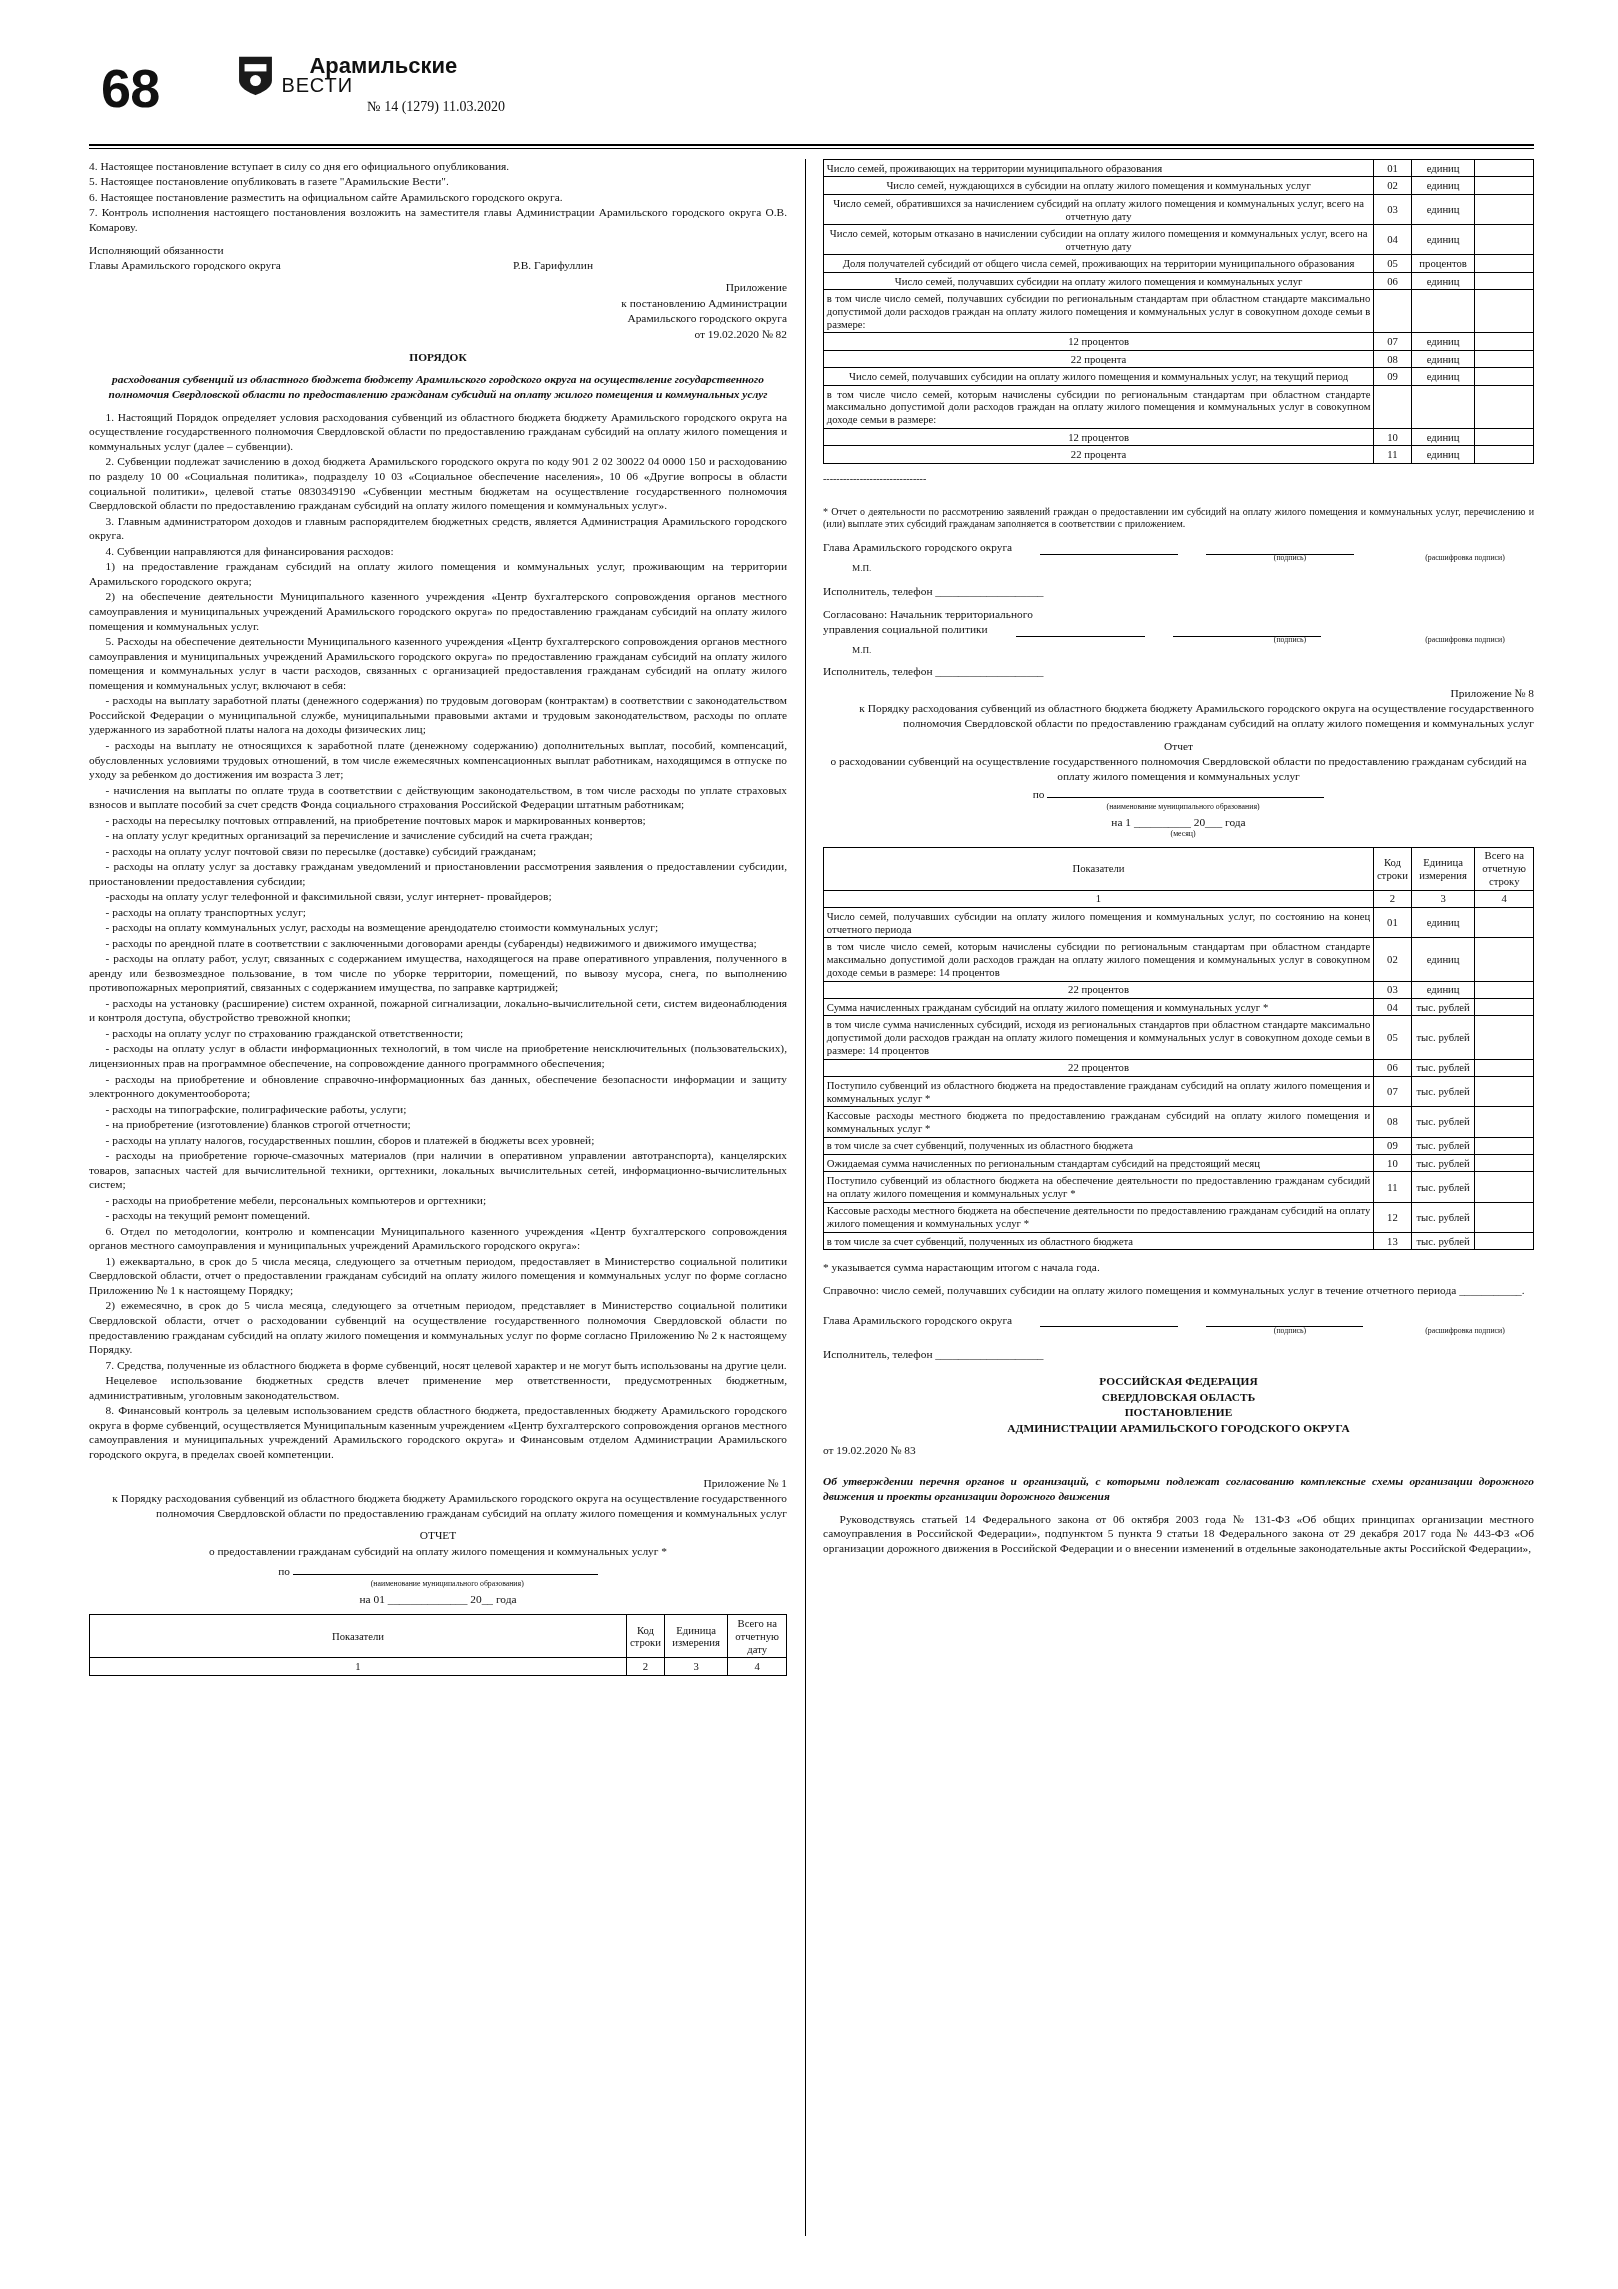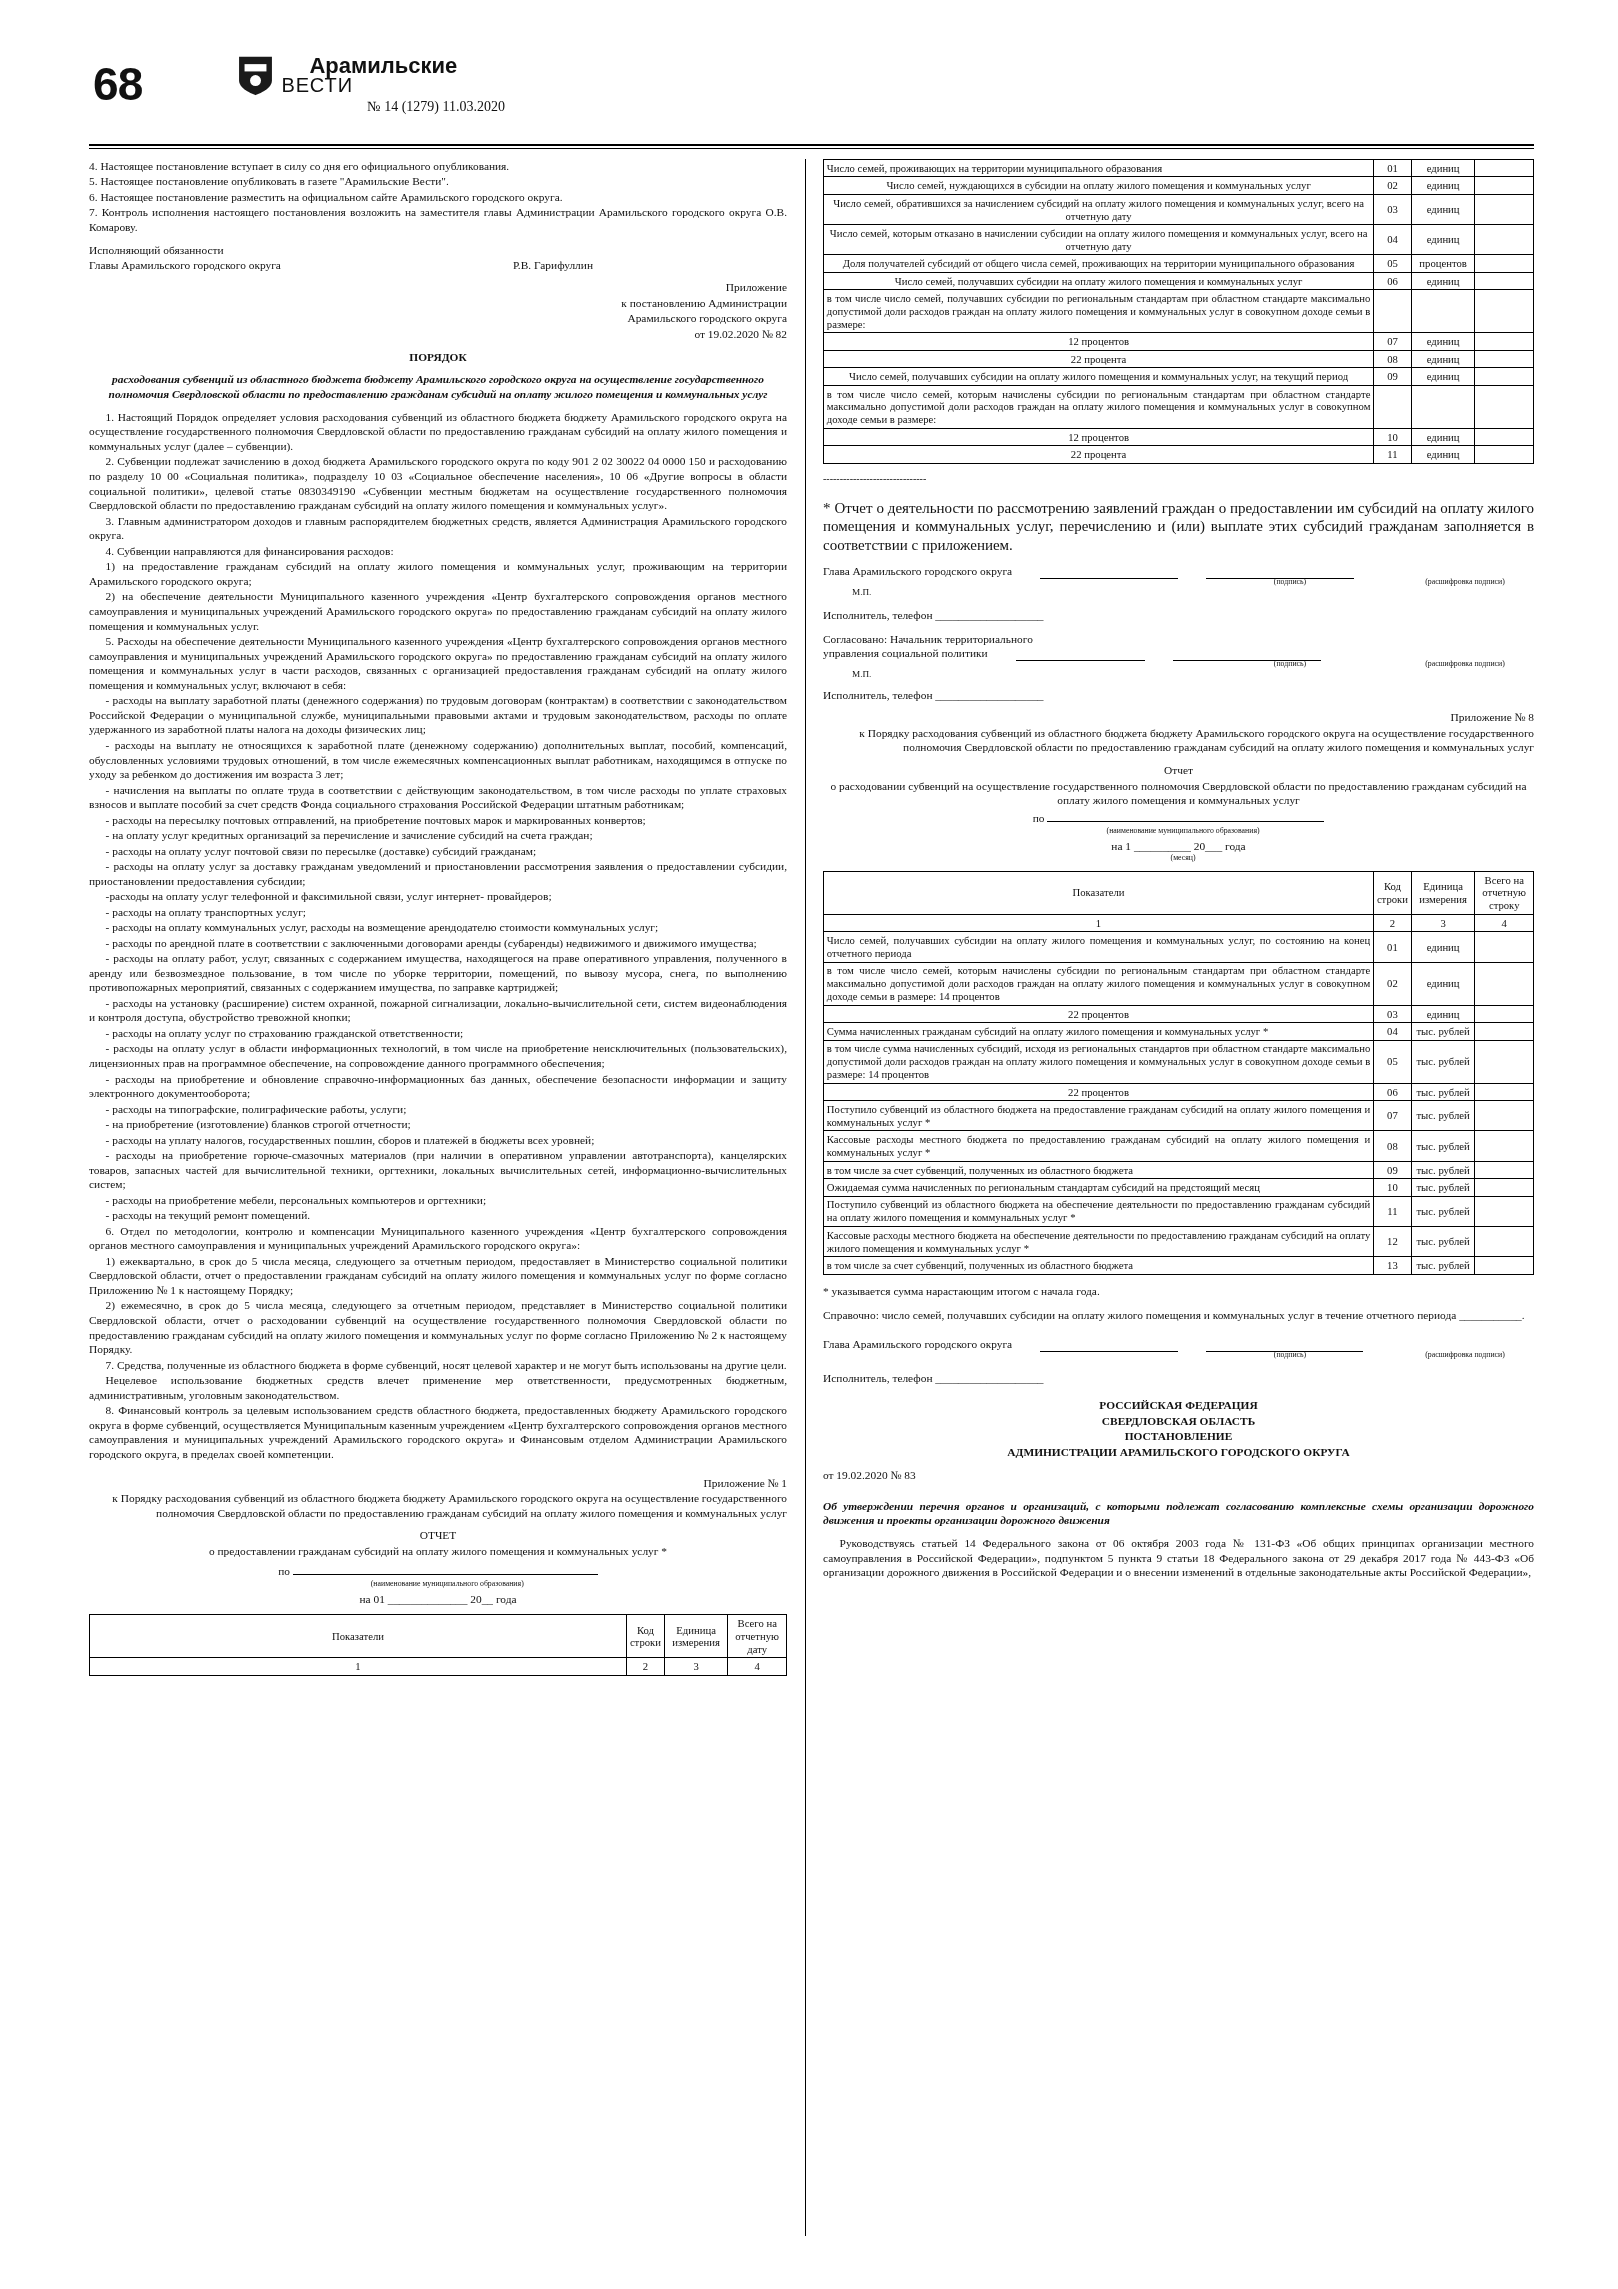--- a/index.html
+++ b/index.html
@@ -1,20 +1,20 @@
 <!DOCTYPE html>
 <html style="font-size:14.8px"><head>
 <meta charset="utf-8">
 <style>
   html,body{margin:0;padding:0;background:#ffffff;}
   body{width:1619px;height:2290px;font-family:"Liberation Serif",serif;color:#111;position:relative;}
   .page{width:1619px;height:2290px;position:relative;padding:0;box-sizing:border-box;}
   
   .masthead{position:absolute;left:89px;top:55px;width:1445px;height:83px;}
-  .pagenum{position:absolute;left:4px;top:1.8px;font-family:"Liberation Sans",sans-serif;font-weight:bold;font-size:46px;letter-spacing:-0.9px;}
+  .pagenum{position:absolute;left:12px;top:1.8px;font-family:"Liberation Sans",sans-serif;font-weight:bold;font-size:54px;letter-spacing:-0.9px;}
   .logo-box{position:absolute;left:148px;top:0px;width:277px;}
   .logo-row{display:flex;align-items:flex-start;gap:7.4px;}
   .crest{width:37px;height:42px;position:relative;}
   .crest svg{display:block;}
   .logo-text{line-height:1;}
   .logo-top{font-family:"Liberation Sans",sans-serif;font-weight:bold;font-size:22px;letter-spacing:0px;margin-left:28px;}
   .logo-bottom{font-family:"Liberation Sans",sans-serif;font-weight:normal;font-size:20px;letter-spacing:0.9px;margin-top:-1.8px;}
   .issue{font-family:Liberation Serif, serif;font-size:14px;text-align:right;margin-top:2px;width:268px;}
   .official{position:absolute;left:591px;top:-3.7px;font-family:"Liberation Serif",serif;font-style:italic;font-size:57px;letter-spacing:0.9px;}
   .rule{position:absolute;left:89px;top:144px;width:1445px;height:1.8px;background:#000;}
@@ -33,21 +33,21 @@
   .sp{height:7.4px;}
   .sp2{height:13px;}
   
   table{border-collapse:collapse;width:100%;font-size:10.7px;line-height:1.2;}
   table td{border:0.9px solid #000;padding:1.8px 2.8px;vertical-align:middle;}
   .tc{text-align:center;}
   .num{text-align:center;width:31px;}
   .unit{text-align:center;width:57px;}
   .tot{text-align:center;width:52px;}
   .hdr td{text-align:center;font-weight:normal;}
-  .smallnote{font-size:15px;line-height:1.25;text-indent:0;margin-top:13px;}
+  .smallnote{font-size:10px;line-height:1.25;text-indent:0;margin-top:20px;}
   .sigline{margin-top:9.2px;font-size:11.4px;}
   .sublab{font-size:7.8px;text-align:center;}
   .flexsig{display:flex;justify-content:flex-end;gap:37px;margin-top:-1.8px;}
   .flexsig div{width:138px;text-align:center;font-size:7.8px;}
   .mp{font-size:9.2px;margin-left:29px;}
   .fillline{display:inline-block;border-bottom:0.9px solid #000;height:10px;}
 </style>
 </head>
 <body>
 

